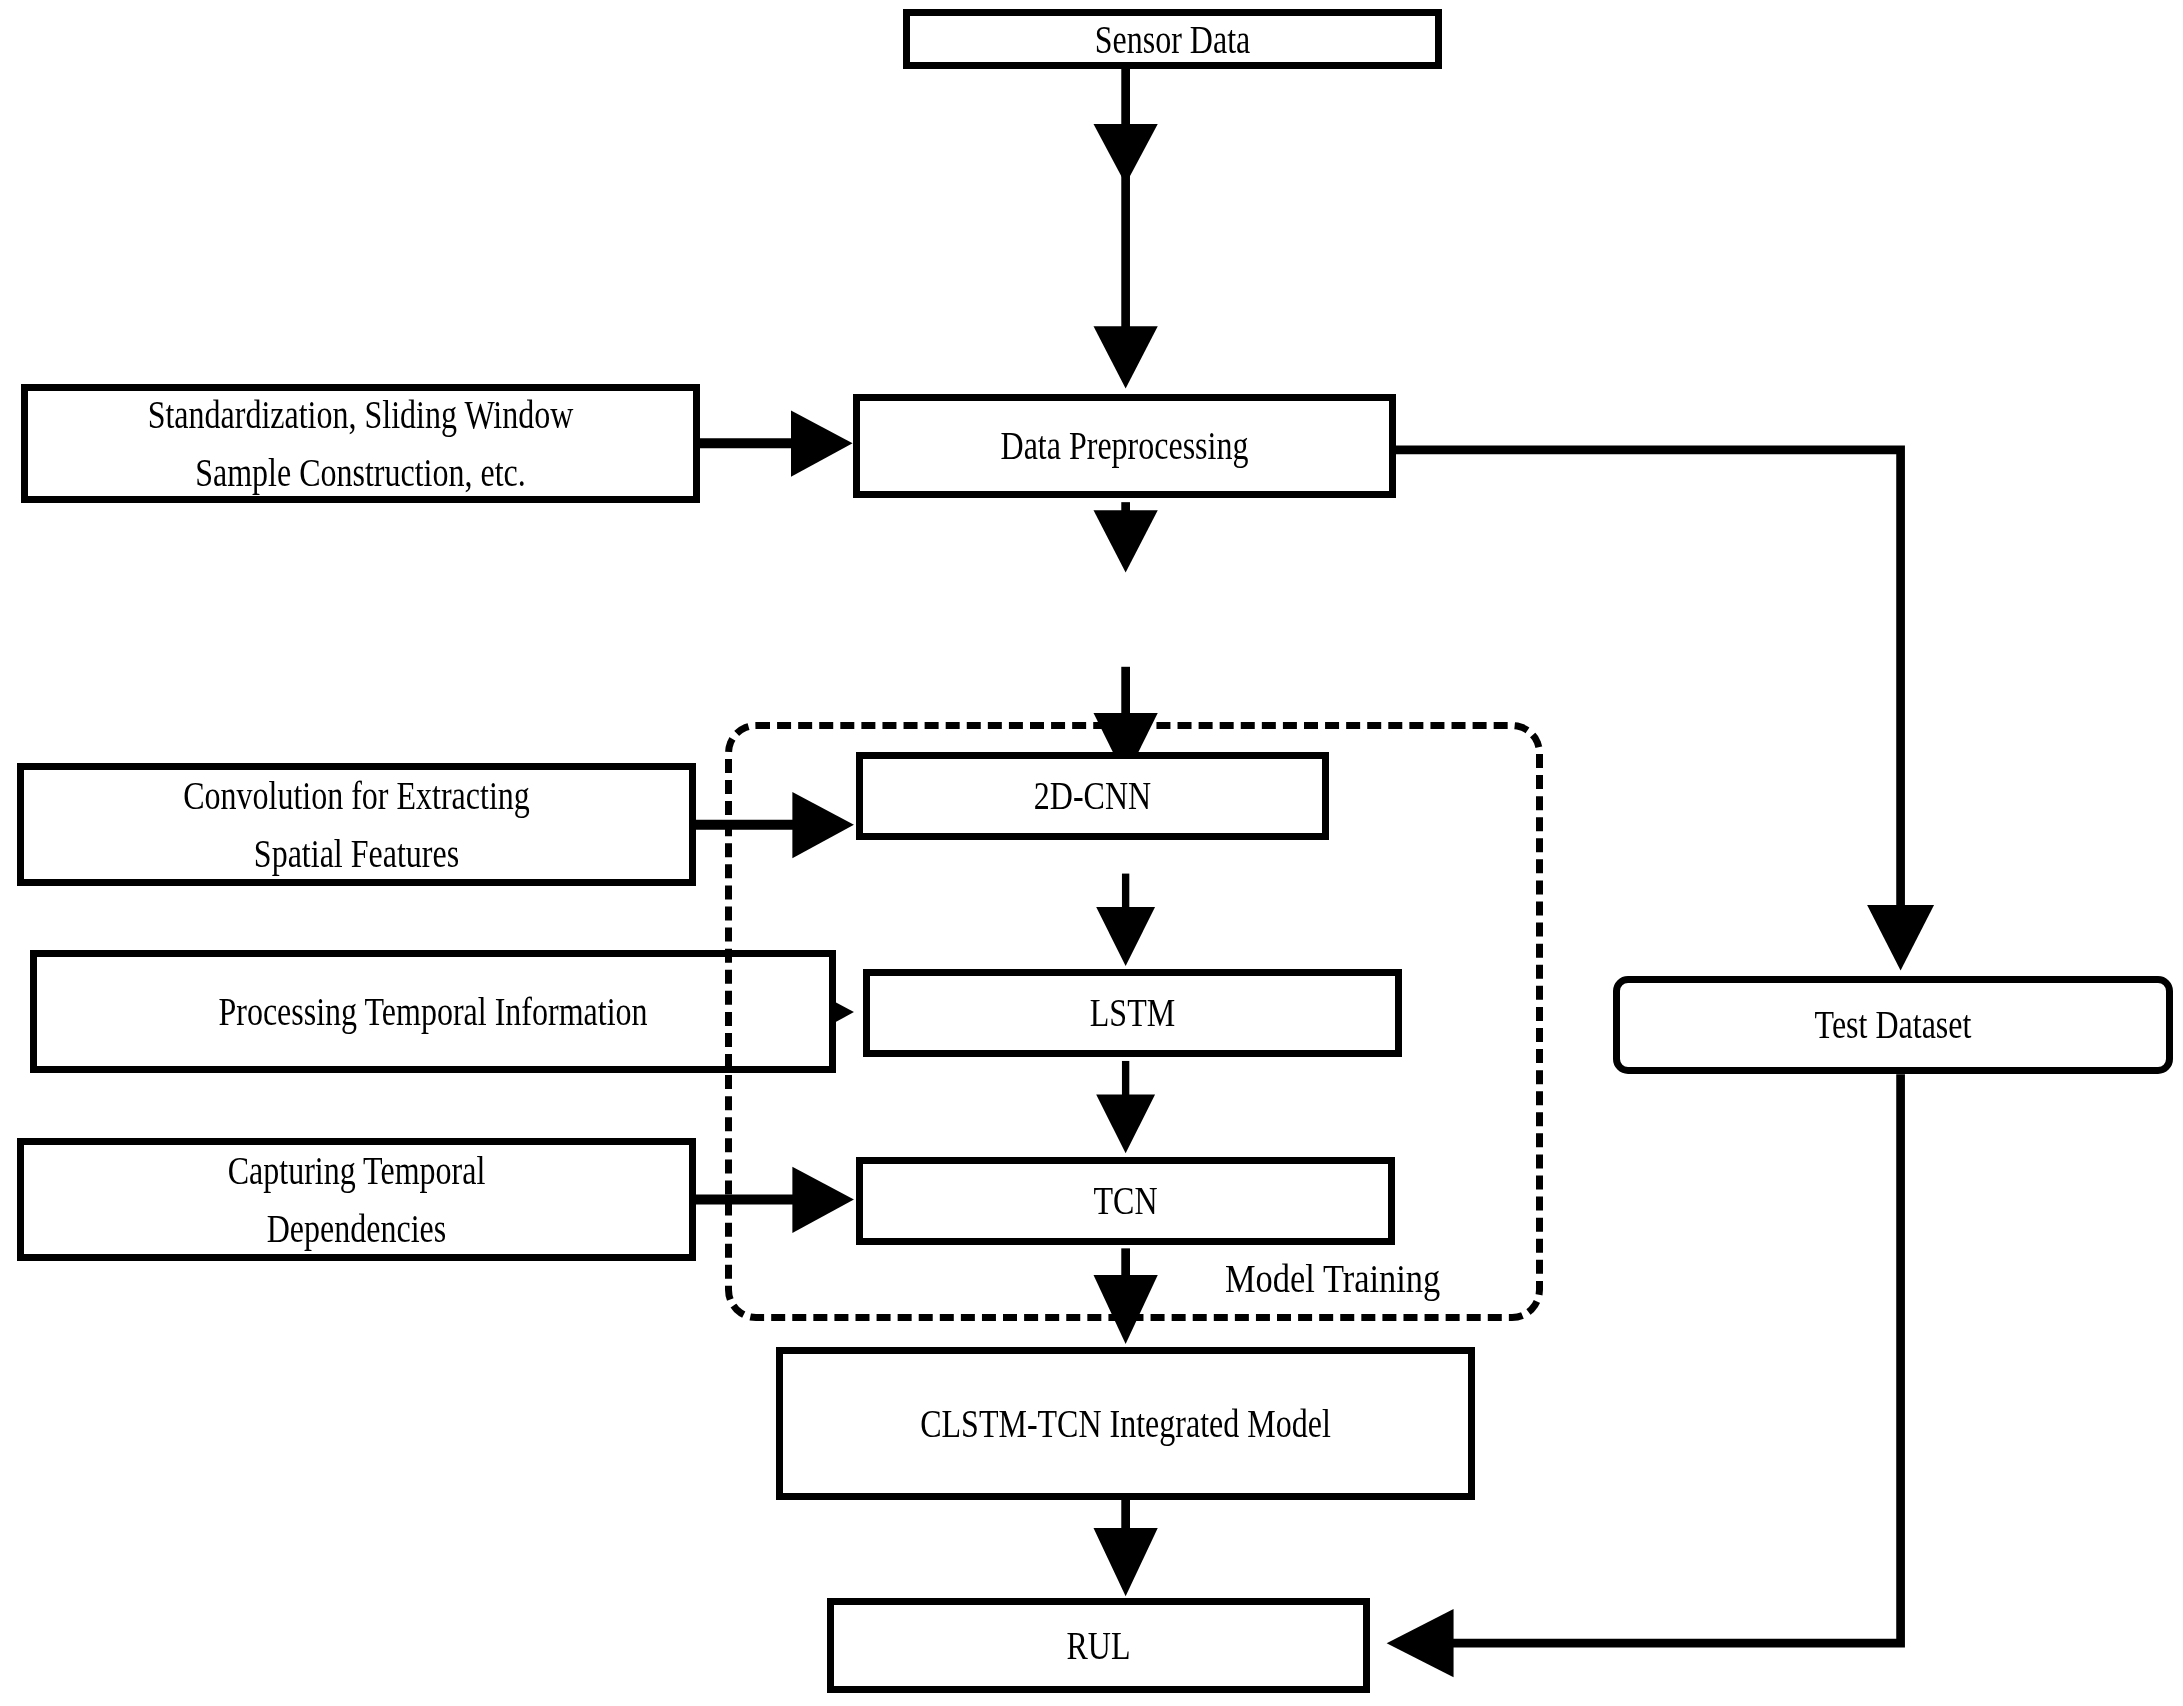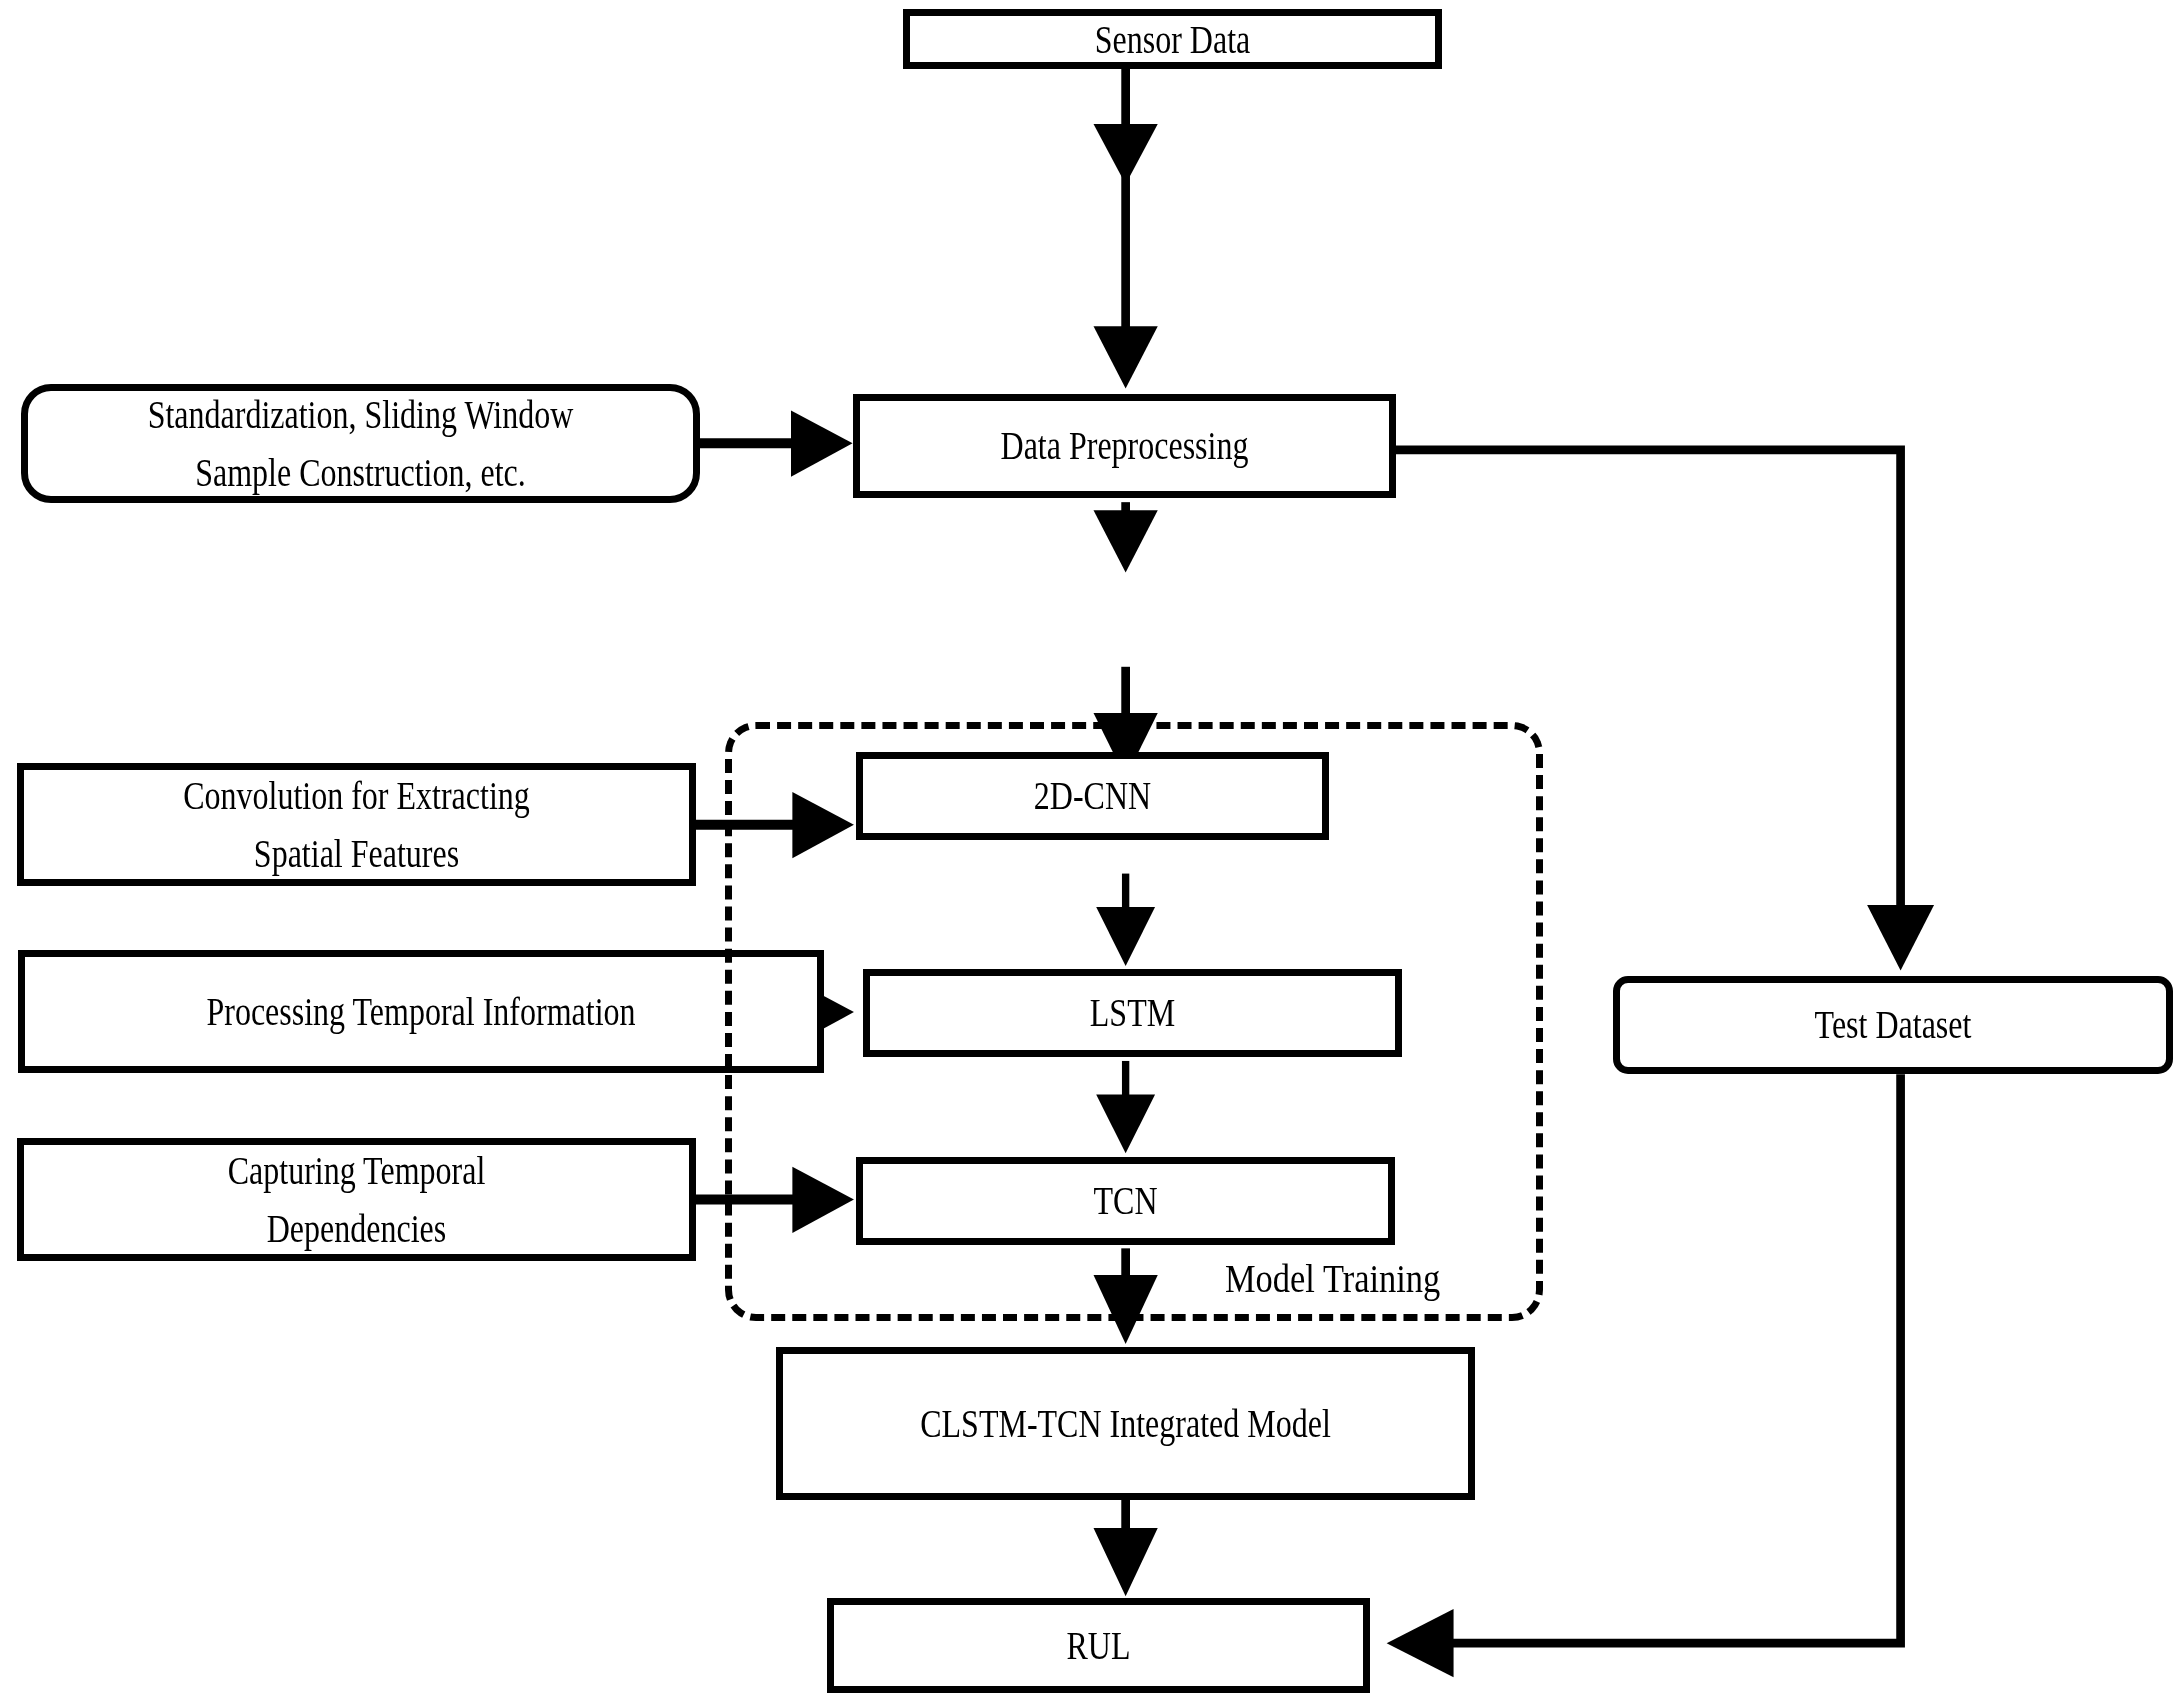--- a/index.html
+++ b/index.html
@@ -160,31 +160,31 @@
   </div>
 
   <div class="node" style="left:827px; top:1598px; width:543px; height:95px;">
     <span class="lbl">RUL</span>
   </div>
 
   <div class="node" style="left:1613px; top:976px; width:560px; height:98px;border-radius:15px;">
     <span class="lbl">Test Dataset</span>
   </div>
 
-  <div class="node two" style="left:21px; top:384px; width:679px; height:119px;border-radius:30px;">
+  <div class="node two" style="left:21px; top:384px; width:679px; height:119px;">
     <span class="lbl">Standardization, Sliding Window
 Sample Construction, etc.</span>
   </div>
 
   <div class="node two" style="left:17.4px; top:763px; width:679px; height:123px;">
     <span class="lbl">Convolution for Extracting
 Spatial Features</span>
   </div>
 
-  <div class="node" style="left:18px; top:950px; width:806px; height:123px;">
+  <div class="node" style="left:30px; top:950px; width:806px; height:123px;">
     <span class="lbl">Processing Temporal Information</span>
   </div>
 
   <div class="node two" style="left:17.4px; top:1138px; width:679px; height:123px;">
     <span class="lbl">Capturing Temporal
 Dependencies</span>
   </div>
 
   <div class="dashgroup" style="left:725px; top:722px; width:818px; height:599px;"></div>
 

